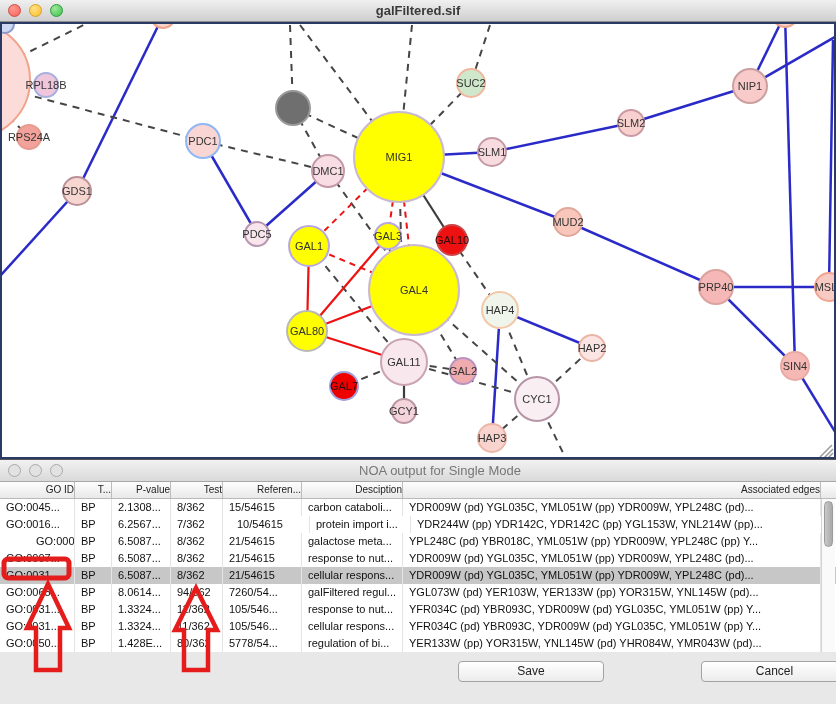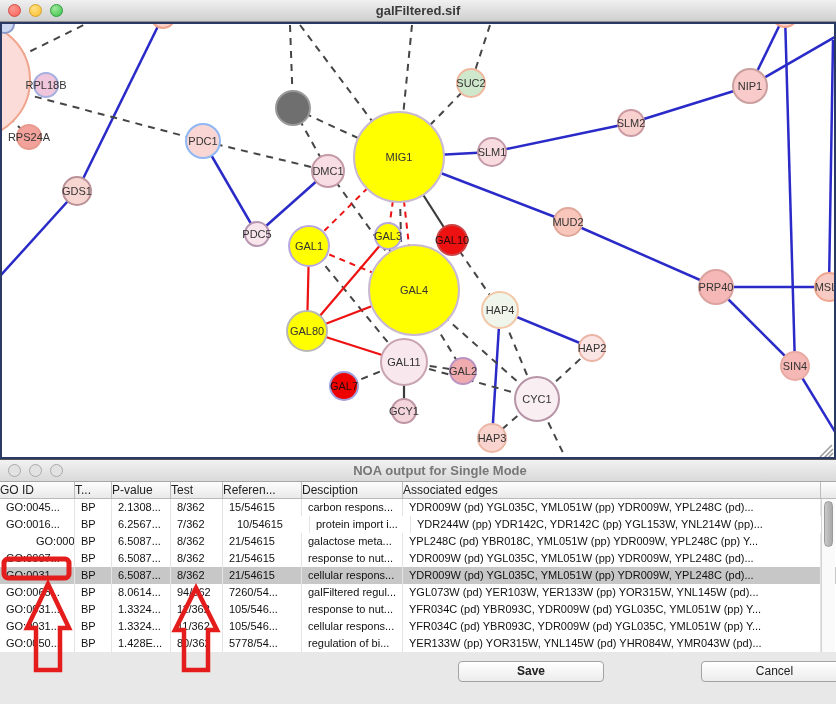--- a/index.html
+++ b/index.html
@@ -16,38 +16,38 @@
   .lr{background:radial-gradient(circle at 35% 30%,#ff9a92,#f95f57);border:1px solid #cf4a42;}
   .ly{background:radial-gradient(circle at 35% 30%,#ffe084,#fbbd2e);border:1px solid #d6a226;}
   .lg{background:radial-gradient(circle at 35% 30%,#9ee89a,#39c24b);border:1px solid #2d9c3c;}
   .linactive{background:#e2e2e2;border:1px solid #a9a9a9;}
   #canvas{position:absolute;left:0;top:22px;width:836px;height:437px;background:#fff;
     border:2px solid #2b3a64;box-sizing:border-box;overflow:hidden;}
   #net-svg{position:absolute;left:-2px;top:-2px;}
   
   #table-window{top:459px;height:245px;background:#e8e8e8;border-top:1px solid #555;box-sizing:border-box;}
   #table-window .titlebar{background:linear-gradient(#f2f2f2,#d9d9d9);border-bottom:1px solid #a6a6a6;}
-  #table-window .title-text{color:#777;font-weight:700;padding-left:44px;}
+  #table-window .title-text{color:#777;font-weight:400;padding-left:44px;}
   #thead{position:absolute;left:0;top:22px;width:836px;height:17px;
     background:linear-gradient(#fdfdfd,#e9e9e9);border-bottom:1px solid #b9b9b9;box-sizing:border-box;display:flex;}
-  .hcell{height:16px;line-height:16px;font-size:12px;color:#222;text-align:left;
+  .hcell{height:16px;line-height:16px;font-size:10px;color:#222;text-align:right;
     border-right:1px solid #bcbcbc;box-sizing:border-box;overflow:hidden;white-space:nowrap;flex:none;}
   #tbody{position:absolute;left:0;top:39px;width:836px;height:153px;background:#fff;overflow:hidden;}
   .trow{display:flex;height:17px;line-height:17px;font-size:11px;color:#111;}
   .trow.selected{background:#c7c7c7;}
   .tcell{padding-left:6px;box-sizing:border-box;overflow:hidden;white-space:nowrap;
     border-right:1px solid #e4e4e4;flex:none;}
   #vscroll{position:absolute;right:1px;top:39px;width:14px;height:153px;background:#fafafa;
     border-left:1px solid #d4d4d4;box-sizing:border-box;}
   #vthumb{position:absolute;left:2px;top:2px;width:9px;height:46px;border-radius:5px;
     background:linear-gradient(90deg,#c9c9c9,#a9a9a9);border:1px solid #9a9a9a;box-sizing:border-box;}
   .btn{position:absolute;top:201px;height:21px;background:linear-gradient(#ffffff,#ececec);
     border:1px solid #a3a3a3;border-radius:4px;font-size:12px;color:#222;text-align:center;
     line-height:19px;box-sizing:border-box;box-shadow:0 1px 0 rgba(255,255,255,.7) inset;}
-  #save-btn{left:458px;width:146px;font-weight:bold;}
+  #save-btn{left:458px;width:146px;}
   #cancel-btn{left:701px;width:147px;}
   
   #anno{position:absolute;left:0;top:0;width:836px;height:704px;pointer-events:none;z-index:50;}
 </style>
 </head>
 <body>
 
 <div class="win" id="net-window">
   <div class="titlebar">
     <div class="lights">
@@ -271,21 +271,21 @@
       <div class="hcell" style="width: 101px;">Desciption</div>
       <div class="hcell" style="width: 418px;">Associated edges</div>
     </div>
   <div id="tbody">
       <div class="trow">
         <div class="tcell" style="width: 75px;">GO:0045...</div>
         <div class="tcell" style="width: 37px;">BP</div>
         <div class="tcell" style="width: 59px;">2.1308...</div>
         <div class="tcell" style="width: 52px;">8/362</div>
         <div class="tcell" style="width: 79px;">15/54615</div>
-        <div class="tcell" style="width: 101px;">carbon respons...</div>
+        <div class="tcell" style="width: 101px;">carbon cataboli...</div>
         <div class="tcell" style="width: 418px;">YDR009W (pd) YGL035C, YML051W (pp) YDR009W, YPL248C (pd)...</div>
       </div>
       <div class="trow">
         <div class="tcell" style="width: 75px;">GO:0016...</div>
         <div class="tcell" style="width: 37px;">BP</div>
         <div class="tcell" style="width: 59px;">6.2567...</div>
         <div class="tcell" style="width: 52px;">7/362</div>
         <div class="tcell" style="width: 79px; margin-left: 8px;">10/54615</div>
         <div class="tcell" style="width: 101px;">protein import i...</div>
         <div class="tcell" style="width: 418px;">YDR244W (pp) YDR142C, YDR142C (pp) YGL153W, YNL214W (pp)...</div>

